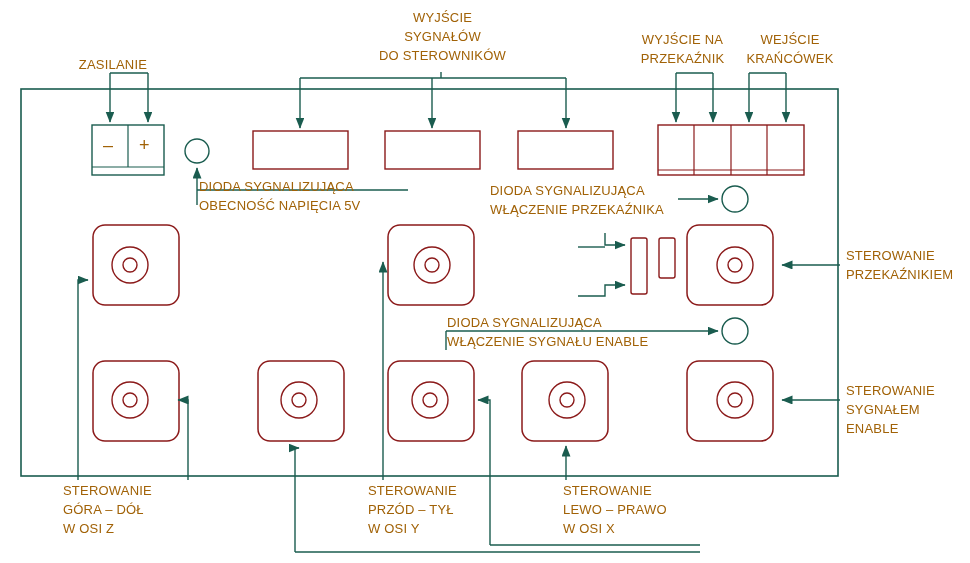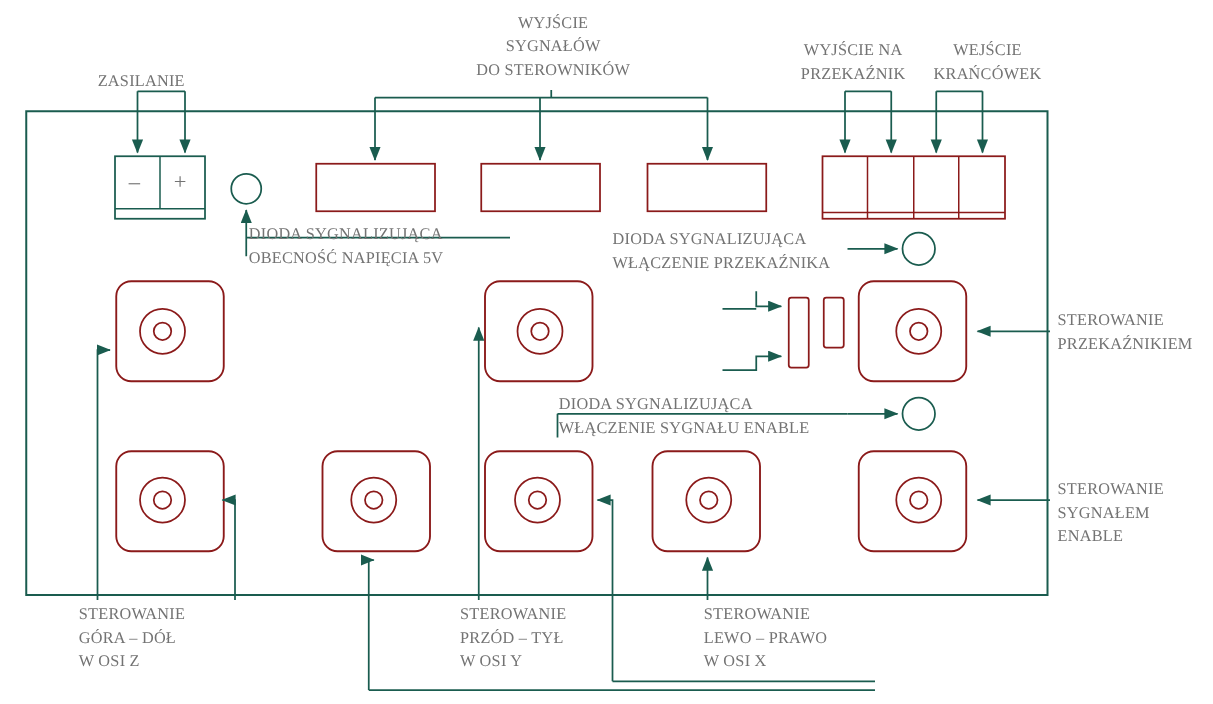--- a/index.html
+++ b/index.html
@@ -17,22 +17,22 @@
   }
   #svgroot {
     position: absolute;
     left: 0;
     top: 0;
     width: 970px;
     height: 563px;
   }
   .lbl {
     position: absolute;
-    color: #737373;
-    font-family: Liberation Serif, serif;
+    color: #a16207;
+    font-family: Liberation Sans, sans-serif;
     font-size: 13px;
     line-height: 19px;
     letter-spacing: 0.2px;
     white-space: pre;
     font-weight: 400;
   }
   .lbl.center { text-align: center; }
 </style>
 </head>
 <body>

